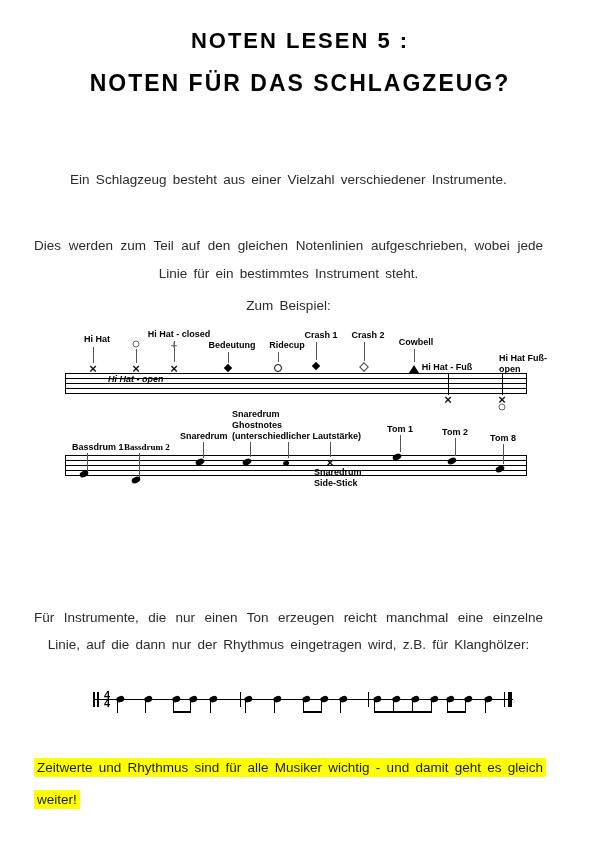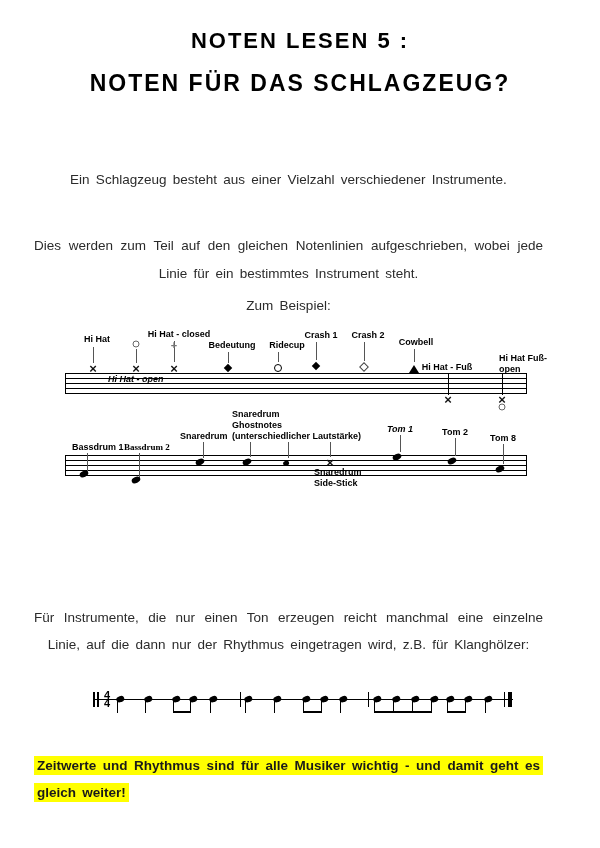--- a/index.html
+++ b/index.html
@@ -136,21 +136,21 @@
     <div class="leader" style="left:250px;top:442px;height:15px;"></div>
     <div class="nhead" style="left:247px;top:462px;"></div>
     <div class="leader" style="left:288px;top:442px;height:16px;"></div>
     <div class="nhead sm" style="left:286px;top:463px;"></div>
 
     <div class="leader" style="left:330px;top:442px;height:15px;"></div>
     <span class="xnote" style="left:330px;top:462px;">×</span>
     <div class="mlabel" style="left:314px;top:467px;">Snaredrum
 Side-Stick</div>
 
-    <div class="mlabel cx" style="left:400px;top:424px;font-style:italic;">Tom 1</div>
+    <div class="mlabel cx" style="left:400px;top:424px;">Tom 1</div>
     <div class="leader" style="left:400px;top:435px;height:17px;"></div>
     <div class="nhead" style="left:397px;top:457px;"></div>
 
     <div class="mlabel cx" style="left:455px;top:427px;">Tom 2</div>
     <div class="leader" style="left:455px;top:438px;height:18px;"></div>
     <div class="nhead" style="left:452px;top:461px;"></div>
 
     <div class="mlabel cx" style="left:503px;top:433px;">Tom 8</div>
     <div class="leader" style="left:503px;top:444px;height:20px;"></div>
     <div class="nhead" style="left:500px;top:469px;"></div>
@@ -209,15 +209,15 @@
     <div class="beam" style="left:373.5px;top:710.5px;width:58.5px;"></div>
     <div class="rhead" style="left:450px;top:699px;"></div>
     <div class="stem" style="left:446.5px;top:699px;height:14px;"></div>
     <div class="rhead" style="left:468px;top:699px;"></div>
     <div class="stem" style="left:464.5px;top:699px;height:14px;"></div>
     <div class="beam" style="left:446.5px;top:710.5px;width:19.5px;"></div>
     <div class="rhead" style="left:488px;top:699px;"></div>
     <div class="stem" style="left:484.5px;top:699px;height:14px;"></div>
   </div>
 
-  <div class="para lastleft" style="top:752px;line-height:27px;font-weight:bold;"><span class="hl">Zeitwerte und Rhythmus sind für alle Musiker wichtig - und damit geht es gleich weiter!</span></div>
+  <div class="para lastleft" style="top:752px;line-height:32px;"><span class="hl">Zeitwerte und Rhythmus sind für alle Musiker wichtig - und damit geht es gleich weiter!</span></div>
 
 </div>
 
 </body></html>

